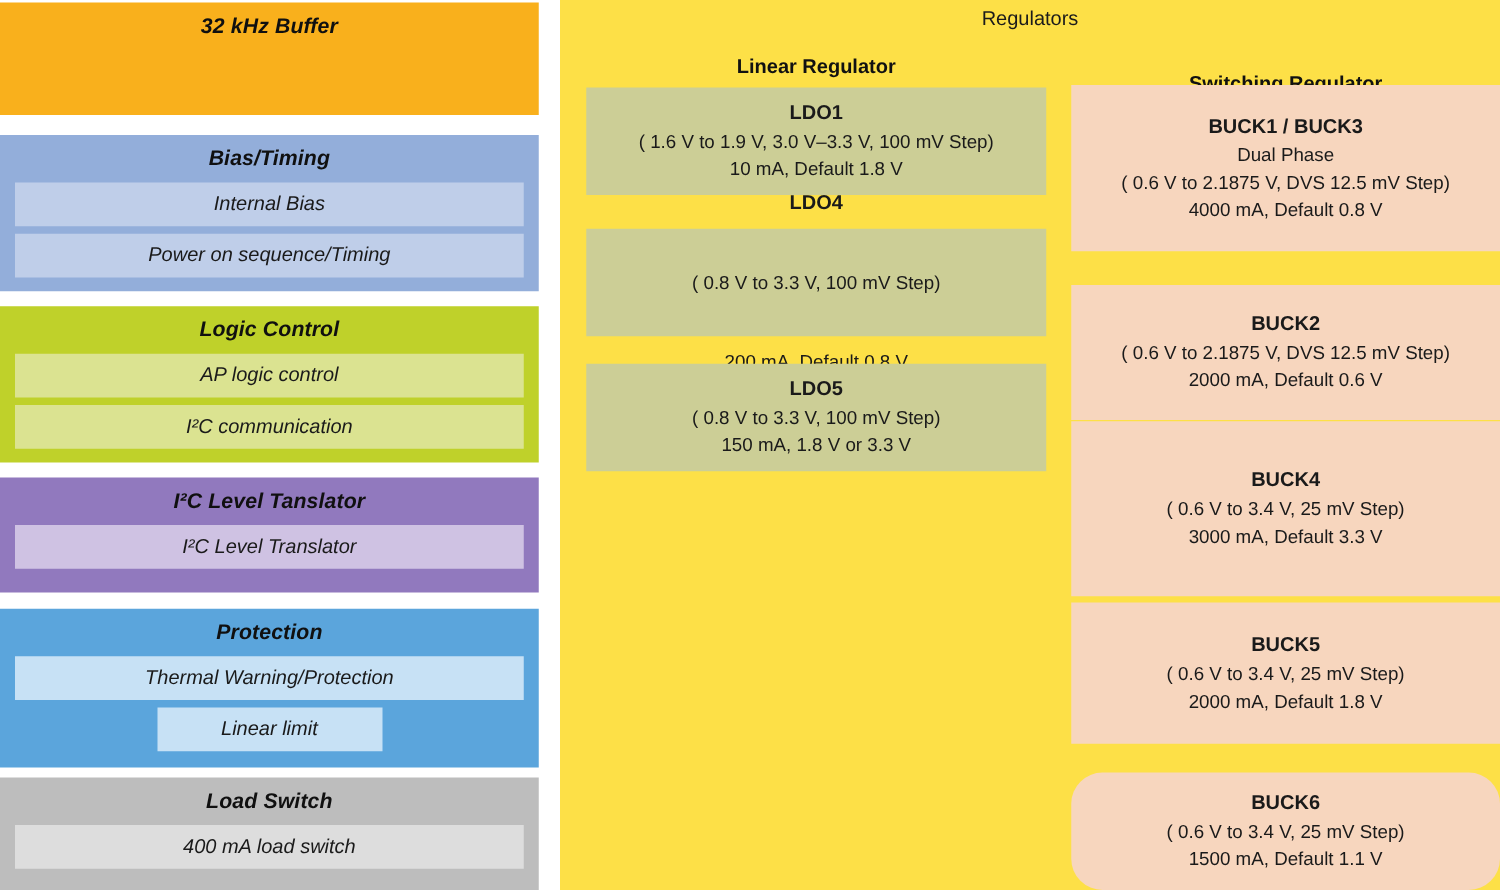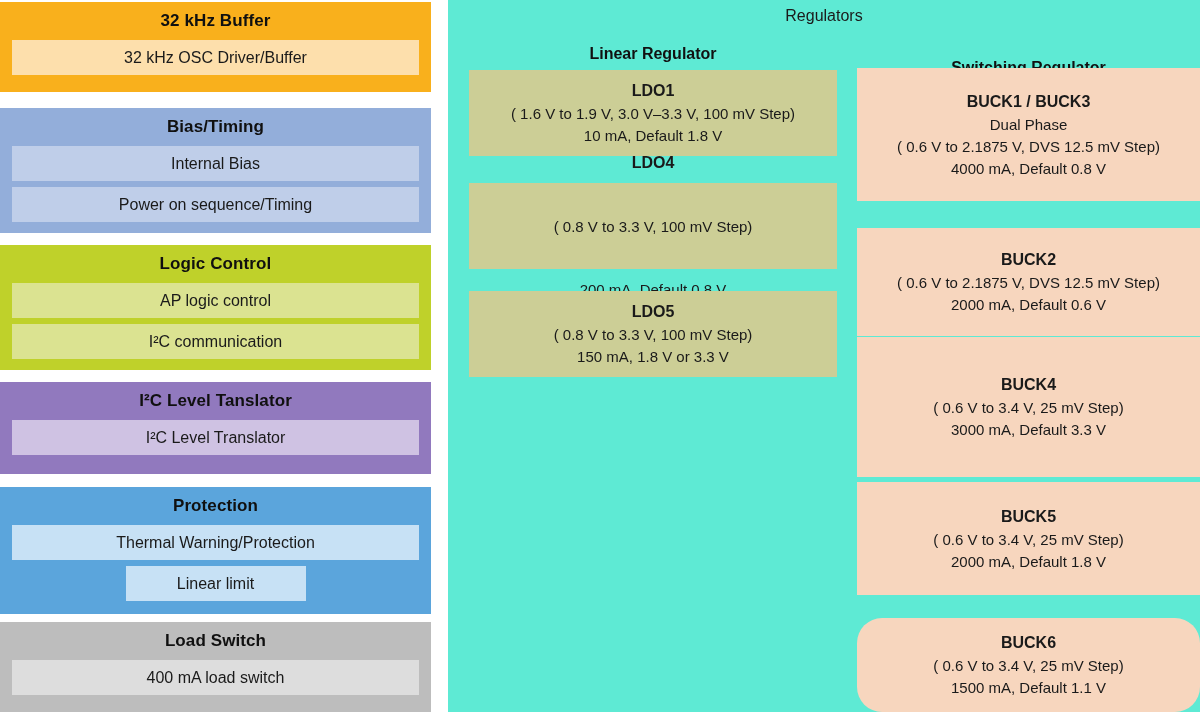--- a/index.html
+++ b/index.html
@@ -28,20 +28,21 @@
     width: 431px;
     height: 712px;
     background: #ffffff;
   }
   .block {
     position: absolute;
     left: 0;
     width: 431px;
     box-sizing: border-box;
     padding: 6px 12px 10px 12px;
+    font-style: italic;
   }
   .block-title {
     text-align: center;
     font-weight: bold;
     font-size: 17px;
     color: #101010;
     line-height: 26px;
     letter-spacing: 0.1px;
   }
   .sub-row {
@@ -81,21 +82,21 @@
   .blk-gray    { background: #BDBDBD; }
   .blk-gray    .sub-row { background: #DDDDDD; }
 
   
   #right-panel {
     position: absolute;
     left: 448px;
     top: 0;
     width: 752px;
     height: 712px;
-    background: #5eead4;
+    background: #fde047;
   }
   #regulators-title {
     position: absolute;
     left: 0;
     top: 5px;
     width: 752px;
     text-align: center;
     font-size: 16px;
     color: #1b1b1b;
     line-height: 22px;
@@ -146,21 +147,20 @@
   .buck-box { background: #F7D6BE; left: 409px; width: 343px; }
 </style>
 </head>
 <body>
 
 <div id="root">
 
   <div id="left-column">
       <div class="block blk-orange" style="top: 2px; height: 90px;">
         <div class="block-title">32 kHz Buffer</div>
-        <div class="sub-row">32 kHz OSC Driver/Buffer</div>
       </div>
       <div class="block blk-green" style="top: 245px; height: 125px;">
         <div class="block-title">Logic Control</div>
         <div class="sub-row">AP logic control</div>
         <div class="sub-row">I²C communication</div>
       </div>
       <div class="block blk-blue" style="top: 108px; height: 125px;">
         <div class="block-title">Bias/Timing</div>
         <div class="sub-row">Internal Bias</div>
         <div class="sub-row">Power on sequence/Timing</div>

